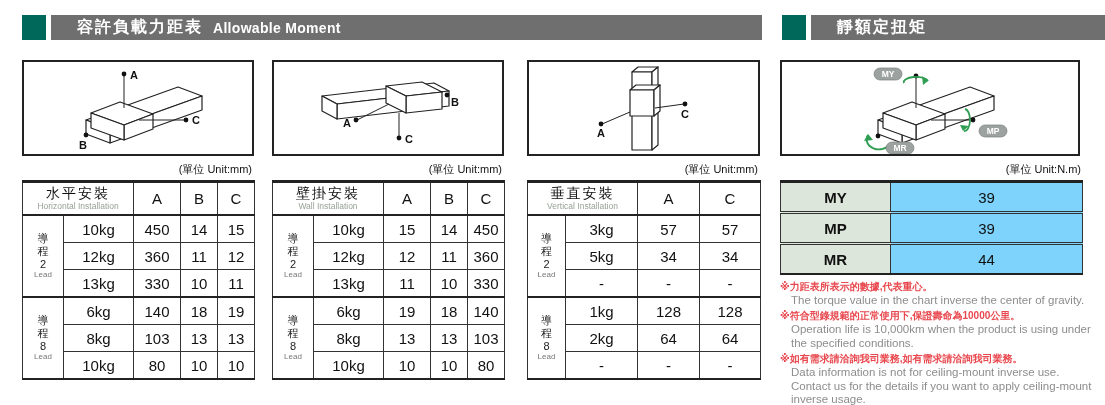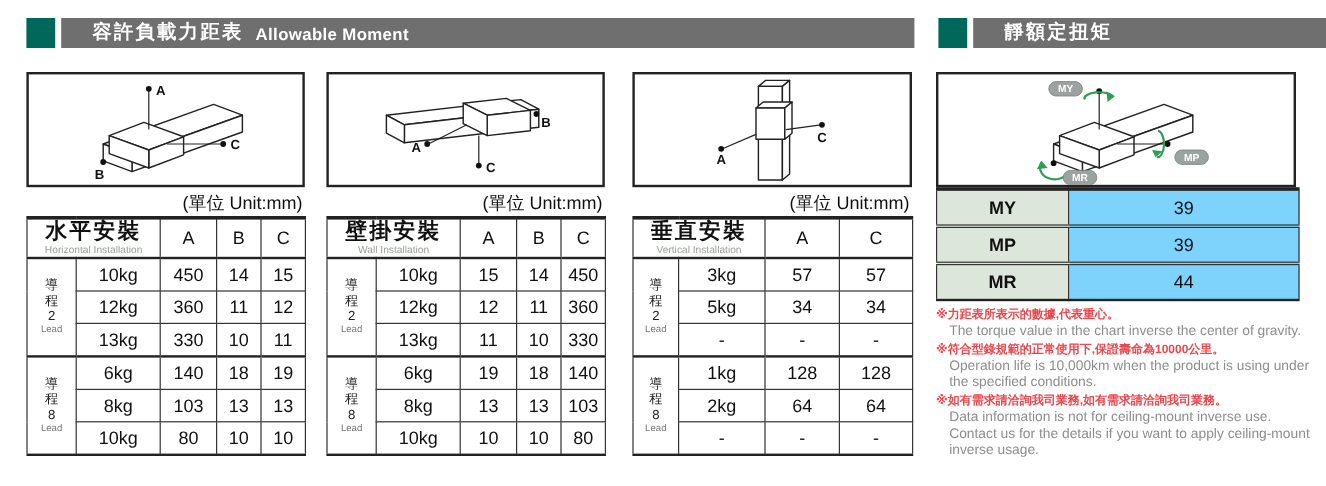--- a/index.html
+++ b/index.html
@@ -16,32 +16,32 @@
   .t-en{font-size:14px;font-weight:bold;margin-left:10px;letter-spacing:.3px;}
 
   
   .panel{position:absolute;top:60px;}
   #p1{left:22px;width:232px;}
   #p2{left:272px;width:232px;}
   #p3{left:527px;width:233px;}
   #p4{left:780px;width:303px;}
   .diag{border:2px solid #222;height:96px;background:#fff;box-sizing:border-box;}
   #p4 .diag{width:300px;}
-  .unit{text-align:right;font-size:15px;color:#111;margin:7px 2px 4px 0;height:13px;line-height:13px;}
+  .unit{text-align:right;font-size:11px;color:#111;margin:7px 2px 4px 0;height:13px;line-height:13px;}
 
   
   table{border-collapse:collapse;table-layout:fixed;}
   .mtable{width:100%;border-left:1.5px solid #222;border-right:1.5px solid #222;
           border-top:3px solid #222;border-bottom:2px solid #222;}
   .mtable th,.mtable td{border:1px solid #333;text-align:center;vertical-align:middle;
           padding:0;background:#fff;font-weight:normal;}
   .mtable thead th{height:31px;border-bottom:2px solid #222;}
   .mtable tbody td{height:26px;font-size:15px;}
   .green{background:#DDE6DA;}
-  .namecell .nz{font-size:18px;font-weight:bold;letter-spacing:2px;line-height:1.1;}
+  .namecell .nz{font-size:14px;font-weight:normal;letter-spacing:2px;line-height:1.1;}
   .namecell .ne{font-size:8.5px;color:#97A197;line-height:1.1;margin-top:1px;}
   .colhead{font-size:15px;font-weight:bold;}
   .leadcell{font-size:11px;line-height:1.15;}
   .lead-zh{width:1em;margin:0 auto;word-break:break-all;font-size:11px;line-height:1.15;color:#222;}
   .lead-num{font-size:11px;color:#222;}
   .lead-en{font-size:8px;color:#777;}
   tr.gsep td{border-top:2px solid #222;}
 
   
   .stable{width:100%;border-left:1.5px solid #222;border-right:1.5px solid #222;
@@ -367,20 +367,21 @@
         <path class="garrow" d="M 108,82 a 10,8 0 1 1 -22,-9"></path>
         <polygon class="ghead" points="86,72 82,79 91,78"></polygon>
         <rect class="badge" x="92" y="6" width="28" height="12" rx="6"></rect>
         <text class="badge-t" x="106" y="15">MY</text>
         <rect class="badge" x="197" y="63" width="28" height="12" rx="6"></rect>
         <text class="badge-t" x="211" y="72">MP</text>
         <rect class="badge" x="104" y="80" width="28" height="12" rx="6"></rect>
         <text class="badge-t" x="118" y="89">MR</text>
       </svg>
     </div>
+    <div class="unit">(單位  Unit:N.m)</div>
     <table class="stable">
       <colgroup>
           <col style="width:110px">
           <col>
         </colgroup>
       <tbody>
         <tr class="dsep">
           <td class="lbl">MY</td>
           <td>39</td>
         </tr>

